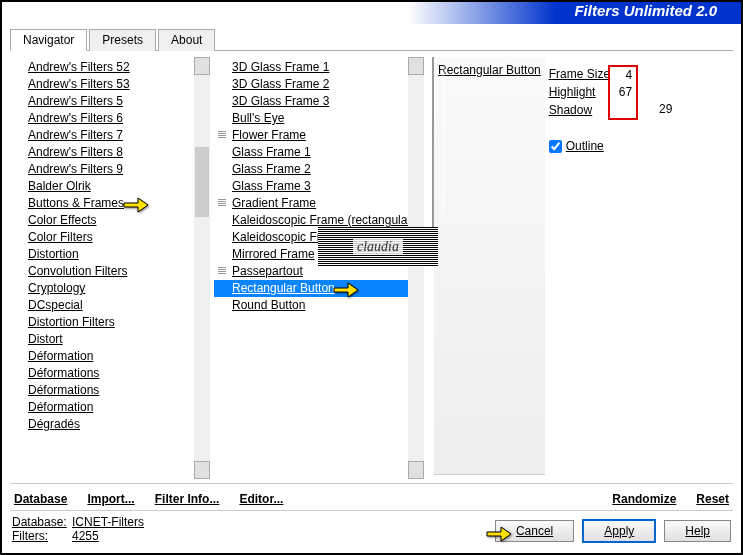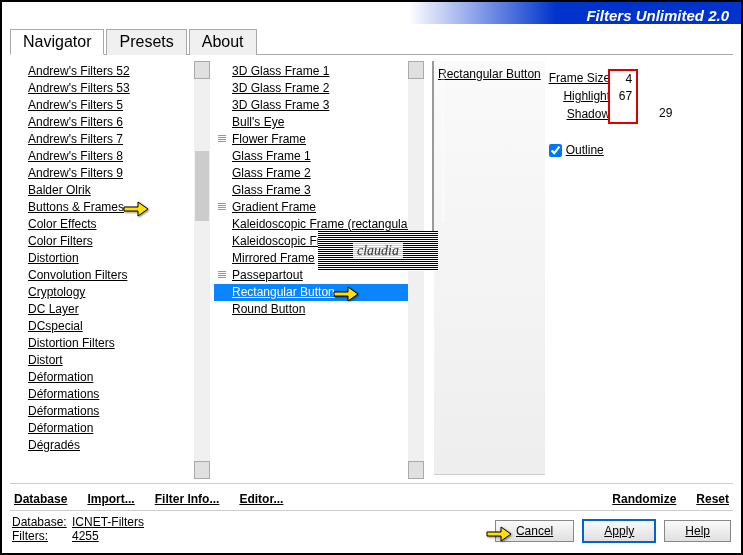--- a/index.html
+++ b/index.html
@@ -1,42 +1,42 @@
 <!DOCTYPE html>
 <html><head>
 <meta charset="utf-8">
 <style>
 * { box-sizing: border-box; margin: 0; padding: 0; }
 body { font-family: "Segoe UI", Tahoma, sans-serif; font-size: 12px; background: #fff; width: 743px; height: 555px; overflow: hidden; border: 2px solid #000; }
-.titlebar { background: linear-gradient(to right, #fff 0%, #fff 55%, #0033cc 75%, #0033cc 100%); height: 22px; display: flex; justify-content: flex-end; align-items: flex-end; padding-right: 12px; }
+.titlebar { background: linear-gradient(to right, #fff 0%, #fff 55%, #0033cc 75%, #0033cc 100%); height: 22px; display: flex; justify-content: flex-end; align-items: flex-start; padding-right: 24px; }
 .titlebar span { color: #fff; font-weight: bold; font-style: italic; font-size: 15px; }
 .content { display: flex; flex-direction: column; height: calc(100% - 22px); padding: 4px 8px 6px 8px; }
 .tabs { display: flex; border-bottom: 1px solid #aaa; }
-.tab { padding: 3px 12px; border: 1px solid #aaa; border-bottom: none; background: #f0f0f0; margin-right: 2px; font-size: 16px; cursor: pointer; position: relative; top: 1px; }
+.tab { padding: 3px 12px; border: 1px solid #aaa; border-bottom: none; background: #f0f0f0; margin-right: 2px; font-size: 12px; cursor: pointer; position: relative; top: 1px; }
 .tab.active { background: #fff; border-bottom: 1px solid #fff; }
 .main { flex: 1; display: flex; padding-top: 6px; gap: 4px; overflow: hidden; }
 .col1 { width: 200px; display: flex; }
 .col2 { width: 210px; display: flex; }
 .filterlist { flex: 1; overflow-y: auto; overflow-x: hidden; border: none; padding: 2px 0; }
 .scrollbar { width: 16px; background: #f0f0f0; position: relative; }
 .scrollbar::before, .scrollbar::after { content: ""; position: absolute; left: 0; right: 0; height: 16px; background: #e0e0e0; border: 1px solid #aaa; }
 .scrollbar::before { top: 0; }
 .scrollbar::after { bottom: 0; }
 .thumb { position: absolute; left: 1px; right: 1px; background: #ccc; }
 .item { padding: 1px 4px 1px 18px; white-space: nowrap; cursor: pointer; position: relative; font-size: 12px; line-height: 15px; }
 .item.sel { background: #0a84ff; color: #fff; }
 .item.grp::before { content: ""; position: absolute; left: 4px; top: 4px; width: 8px; height: 8px; background: repeating-linear-gradient(#999, #999 1px, transparent 1px, transparent 2px); }
 .rightpane { flex: 1; display: flex; flex-direction: row; padding-left: 4px; }
 .preview { height: 170px; border: 1px solid #999; background: linear-gradient(135deg, #1a3a5c 0%, #4a7a9c 30%, #8ab0c5 60%, #d4a574 100%); position: relative; margin-bottom: 2px; }
 .preview-inner { position: absolute; inset: 8px; border: 2px solid rgba(255,255,255,0.3); }
 .watermark { position: absolute; left: -110px; top: 170px; width: 120px; height: 40px; background: repeating-linear-gradient(#000, #000 1px, #fff 1px, #fff 2px); display: flex; align-items: center; justify-content: center; font-style: italic; font-family: cursive; font-size: 14px; color: #333; }
 .watermark span { background: rgba(255,255,255,0.8); padding: 0 4px; }
 .paramtitle { padding: 6px 4px; font-size: 12px; border-bottom: 1px solid #ccc; margin-bottom: 4px; background: linear-gradient(#fafafa, #eee); }
 .params { padding: 8px 4px; }
-.paramrow { display: flex; justify-content: flex-end; padding: 2px 0; font-size: 12px; }
+.paramrow { display: flex; justify-content: flex-start; padding: 2px 0; font-size: 12px; }
 .paramvals { border: 2px solid #d00; padding: 0 4px; position: absolute; right: 12px; width: 30px; text-align: right; }
 .params-block { position: relative; padding-right: 40px; }
 .checkbox { margin-top: 20px; display: flex; align-items: center; gap: 4px; }
 .checkbox input { width: 13px; height: 13px; }
 .btnrow { display: flex; gap: 20px; padding: 8px 4px 4px 4px; border-top: 1px solid #ccc; border-bottom: 1px solid #ccc; margin-top: 4px; }
 .btnrow .txtbtn { font-weight: bold; text-decoration: underline; cursor: pointer; font-size: 12px; }
 .btnrow .spacer { flex: 1; }
 .statusrow { display: flex; justify-content: space-between; align-items: flex-end; padding: 4px 2px; }
 .status { font-size: 12px; text-decoration: underline; }
 .status div { display: flex; }
@@ -74,21 +74,20 @@
           <div class="item rel">Andrew's Filters 9</div>
           <div class="item rel">Balder Olrik</div>
           <div class="item rel">Buttons &amp; Frames<span class="pointer" style="left: 112px; top: -3px;"><svg viewBox="0 0 28 22">
                 <path d="M2 11 L16 11 L16 6 L26 13 L16 20 L16 15 L2 15 Z" fill="#ffe000" stroke="#000" stroke-width="1"></path>
               </svg></span></div>
           <div class="item rel">Color Effects</div>
           <div class="item rel">Color Filters</div>
           <div class="item rel">Distortion</div>
           <div class="item rel">Convolution Filters</div>
           <div class="item rel">Cryptology</div>
-          <div class="item rel">DC Layer</div>
           <div class="item rel">DCspecial</div>
           <div class="item rel">Distortion Filters</div>
           <div class="item rel">Distort</div>
           <div class="item rel">Déformation</div>
           <div class="item rel">Déformations</div>
           <div class="item rel">Déformations</div>
           <div class="item rel">Déformation</div>
           <div class="item rel">Dégradés</div>
         </div>
       <div class="scrollbar">

